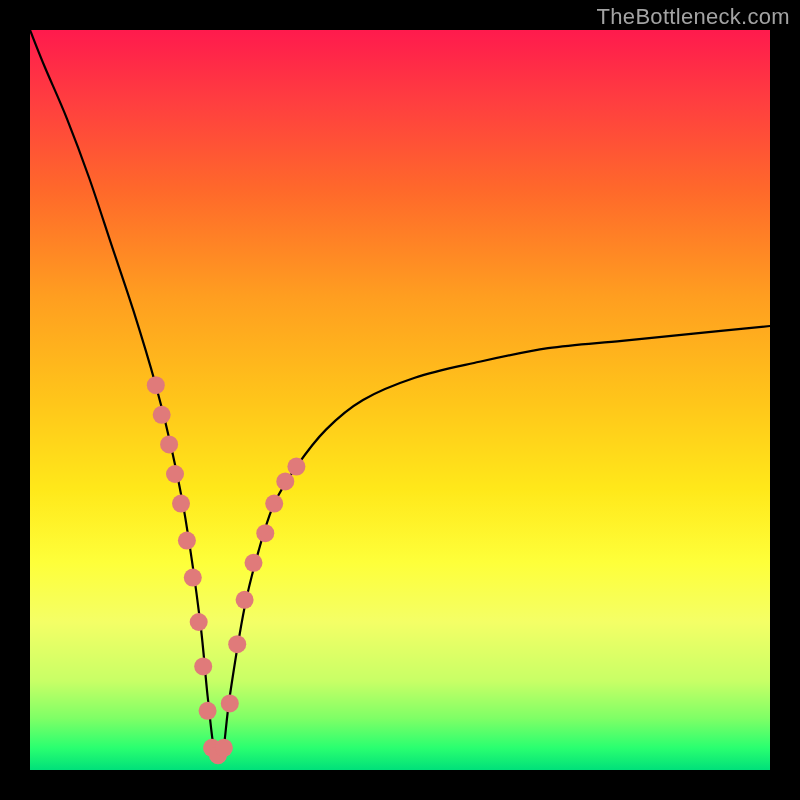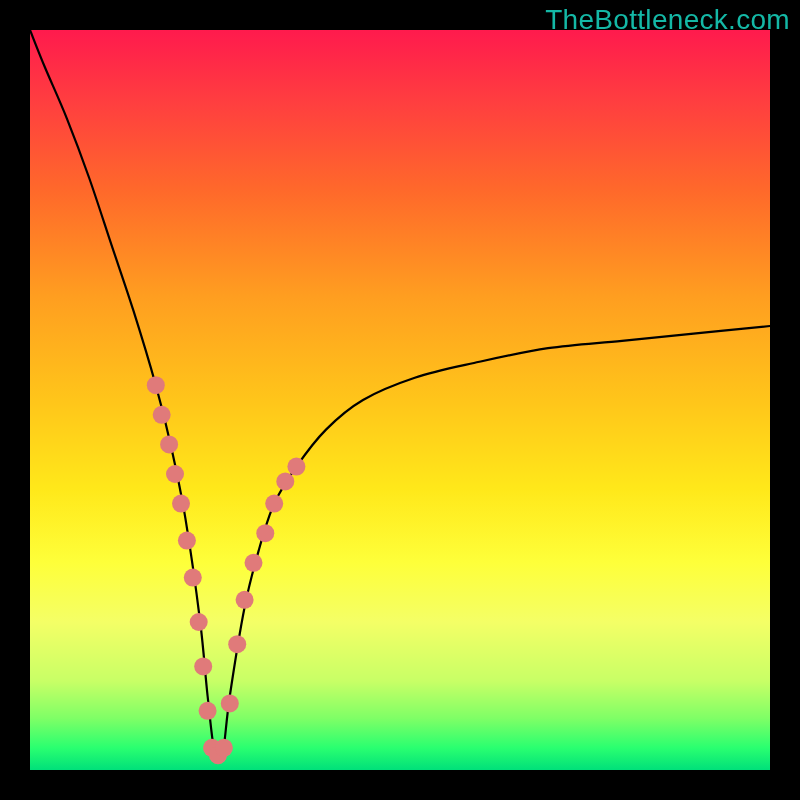--- a/index.html
+++ b/index.html
@@ -29,22 +29,22 @@
       #c8ff66 88%,
       #7fff66 93%,
       #2aff70 97%,
       #00e07a 100%
     );
   }
   .watermark {
     position: absolute;
     top: 4px;
     right: 10px;
-    color: #14b8a6;
-    font-size: 28px;
+    color: #a3a3a3;
+    font-size: 22px;
     font-weight: 500;
     letter-spacing: 0.3px;
   }
   svg.plot {
     position: absolute;
     left: 0;
     top: 0;
     width: 740px;
     height: 740px;
   }

